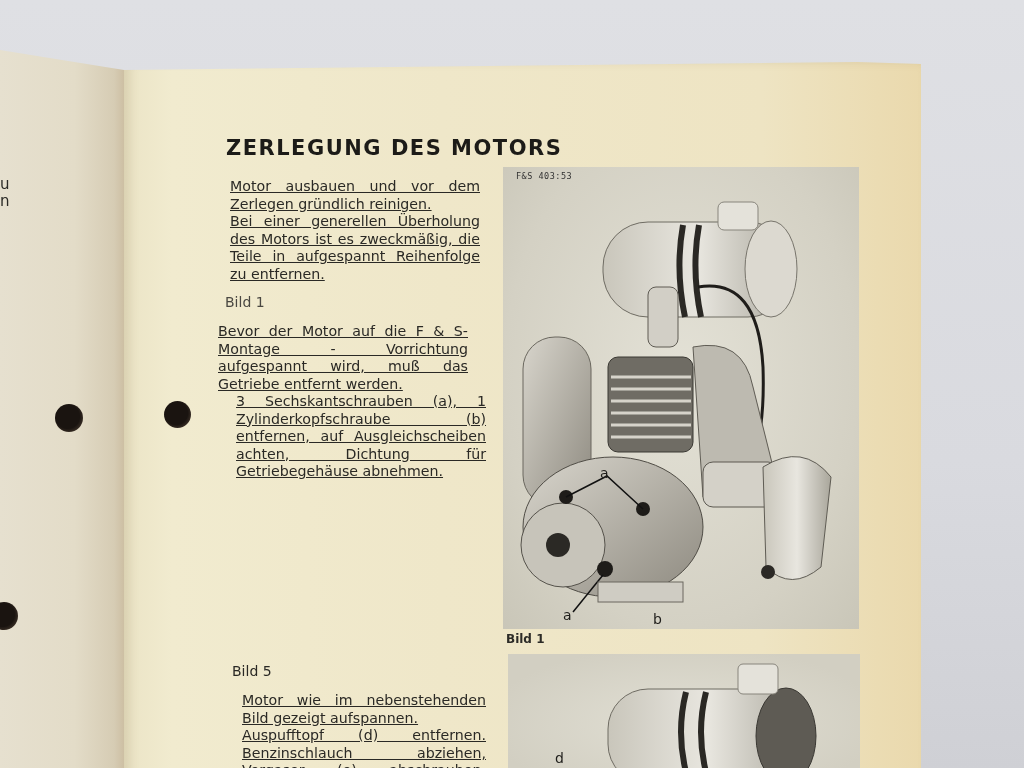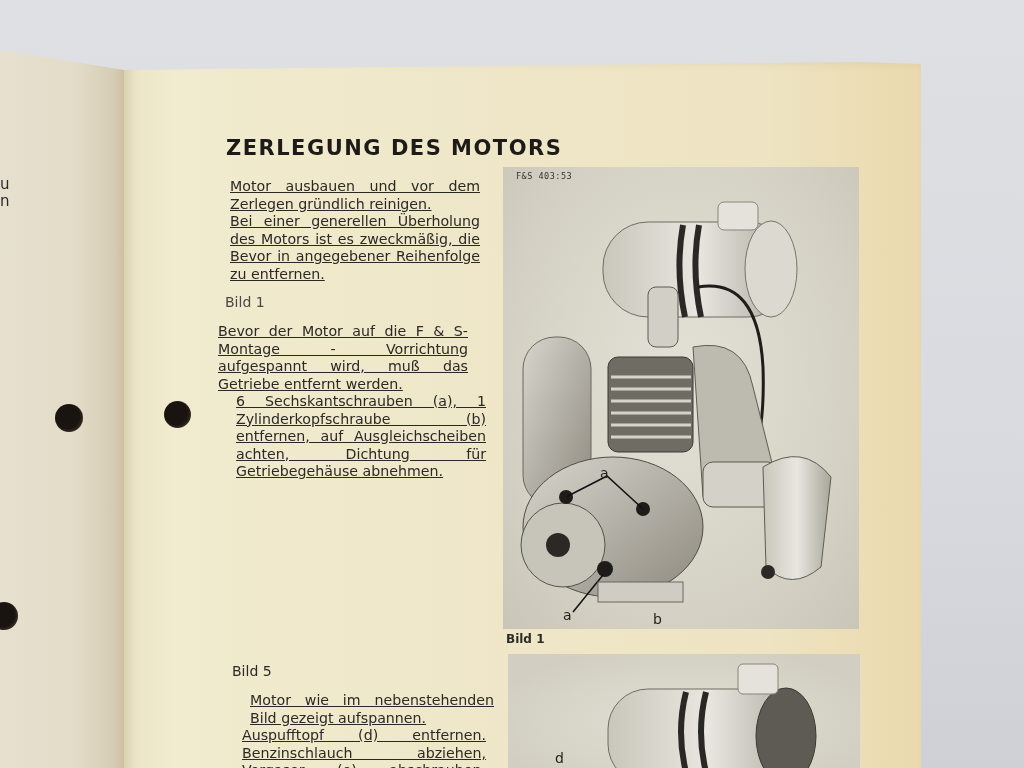--- a/index.html
+++ b/index.html
@@ -65,28 +65,28 @@
 </div>
 <div class="hole" style="left:55px; top:404px"></div>
 <div class="hole" style="left:-10px; top:602px"></div>
 
 <div class="right-page"></div>
 <div class="hole" style="left:164px; top:401px; width:27px; height:27px"></div>
 
 <h1 class="title">ZERLEGUNG DES MOTORS</h1>
 
 <p class="para" style="top:168px">Motor ausbauen und vor dem Zerlegen gründlich reinigen.</p>
-<p class="para" style="top:203px">Bei einer generellen Überholung des Motors ist es zweckmäßig, die Bevor in angegebener Reihenfolge zu entfernen.</p>
+<p class="para" style="top:203px">Bei einer generellen Überholung des Motors ist es zweckmäßig, die Teile in aufgespannt Reihenfolge zu entfernen.</p>
 
 <p class="sublabel" style="left:225px; top:294px">Bild 1</p>
 <p class="para" style="left:208px; top:313px">Bevor der Motor auf die F &amp; S-Montage - Vorrichtung aufgespannt wird, muß das Getriebe entfernt werden.</p>
-<p class="para" style="left:226px; top:383px">6 Sechskantschrauben (a), 1 Zylinderkopfschraube (b) entfernen, auf Ausgleichscheiben achten, Dichtung für Getriebegehäuse abnehmen.</p>
+<p class="para" style="left:226px; top:383px">3 Sechskantschrauben (a), 1 Zylinderkopfschraube (b) entfernen, auf Ausgleichscheiben achten, Dichtung für Getriebegehäuse abnehmen.</p>
 
 <p class="sublabel" style="left:232px; top:663px; color:#2a2925">Bild 5</p>
-<p class="para" style="left:240px; top:682px; width:244px">Motor wie im nebenstehenden Bild gezeigt aufspannen.</p>
+<p class="para" style="left:232px; top:682px; width:244px">Motor wie im nebenstehenden Bild gezeigt aufspannen.</p>
 <p class="para" style="left:232px; top:717px; width:244px">Auspufftopf (d) entfernen. Benzinschlauch abziehen, Vergaser (e) abschrauben. Reglergestänge</p>
 
 <div class="figure fig1">
   <span class="figcode">F&amp;S 403:53</span>
   <svg width="356" height="462">
     <defs>
       <linearGradient id="g1" x1="0" y1="0" x2="1" y2="0">
         <stop offset="0" stop-color="#c9c6bb"></stop>
           <stop offset="0.5" stop-color="#e8e6df"></stop>
           <stop offset="1" stop-color="#a9a69b"></stop>

